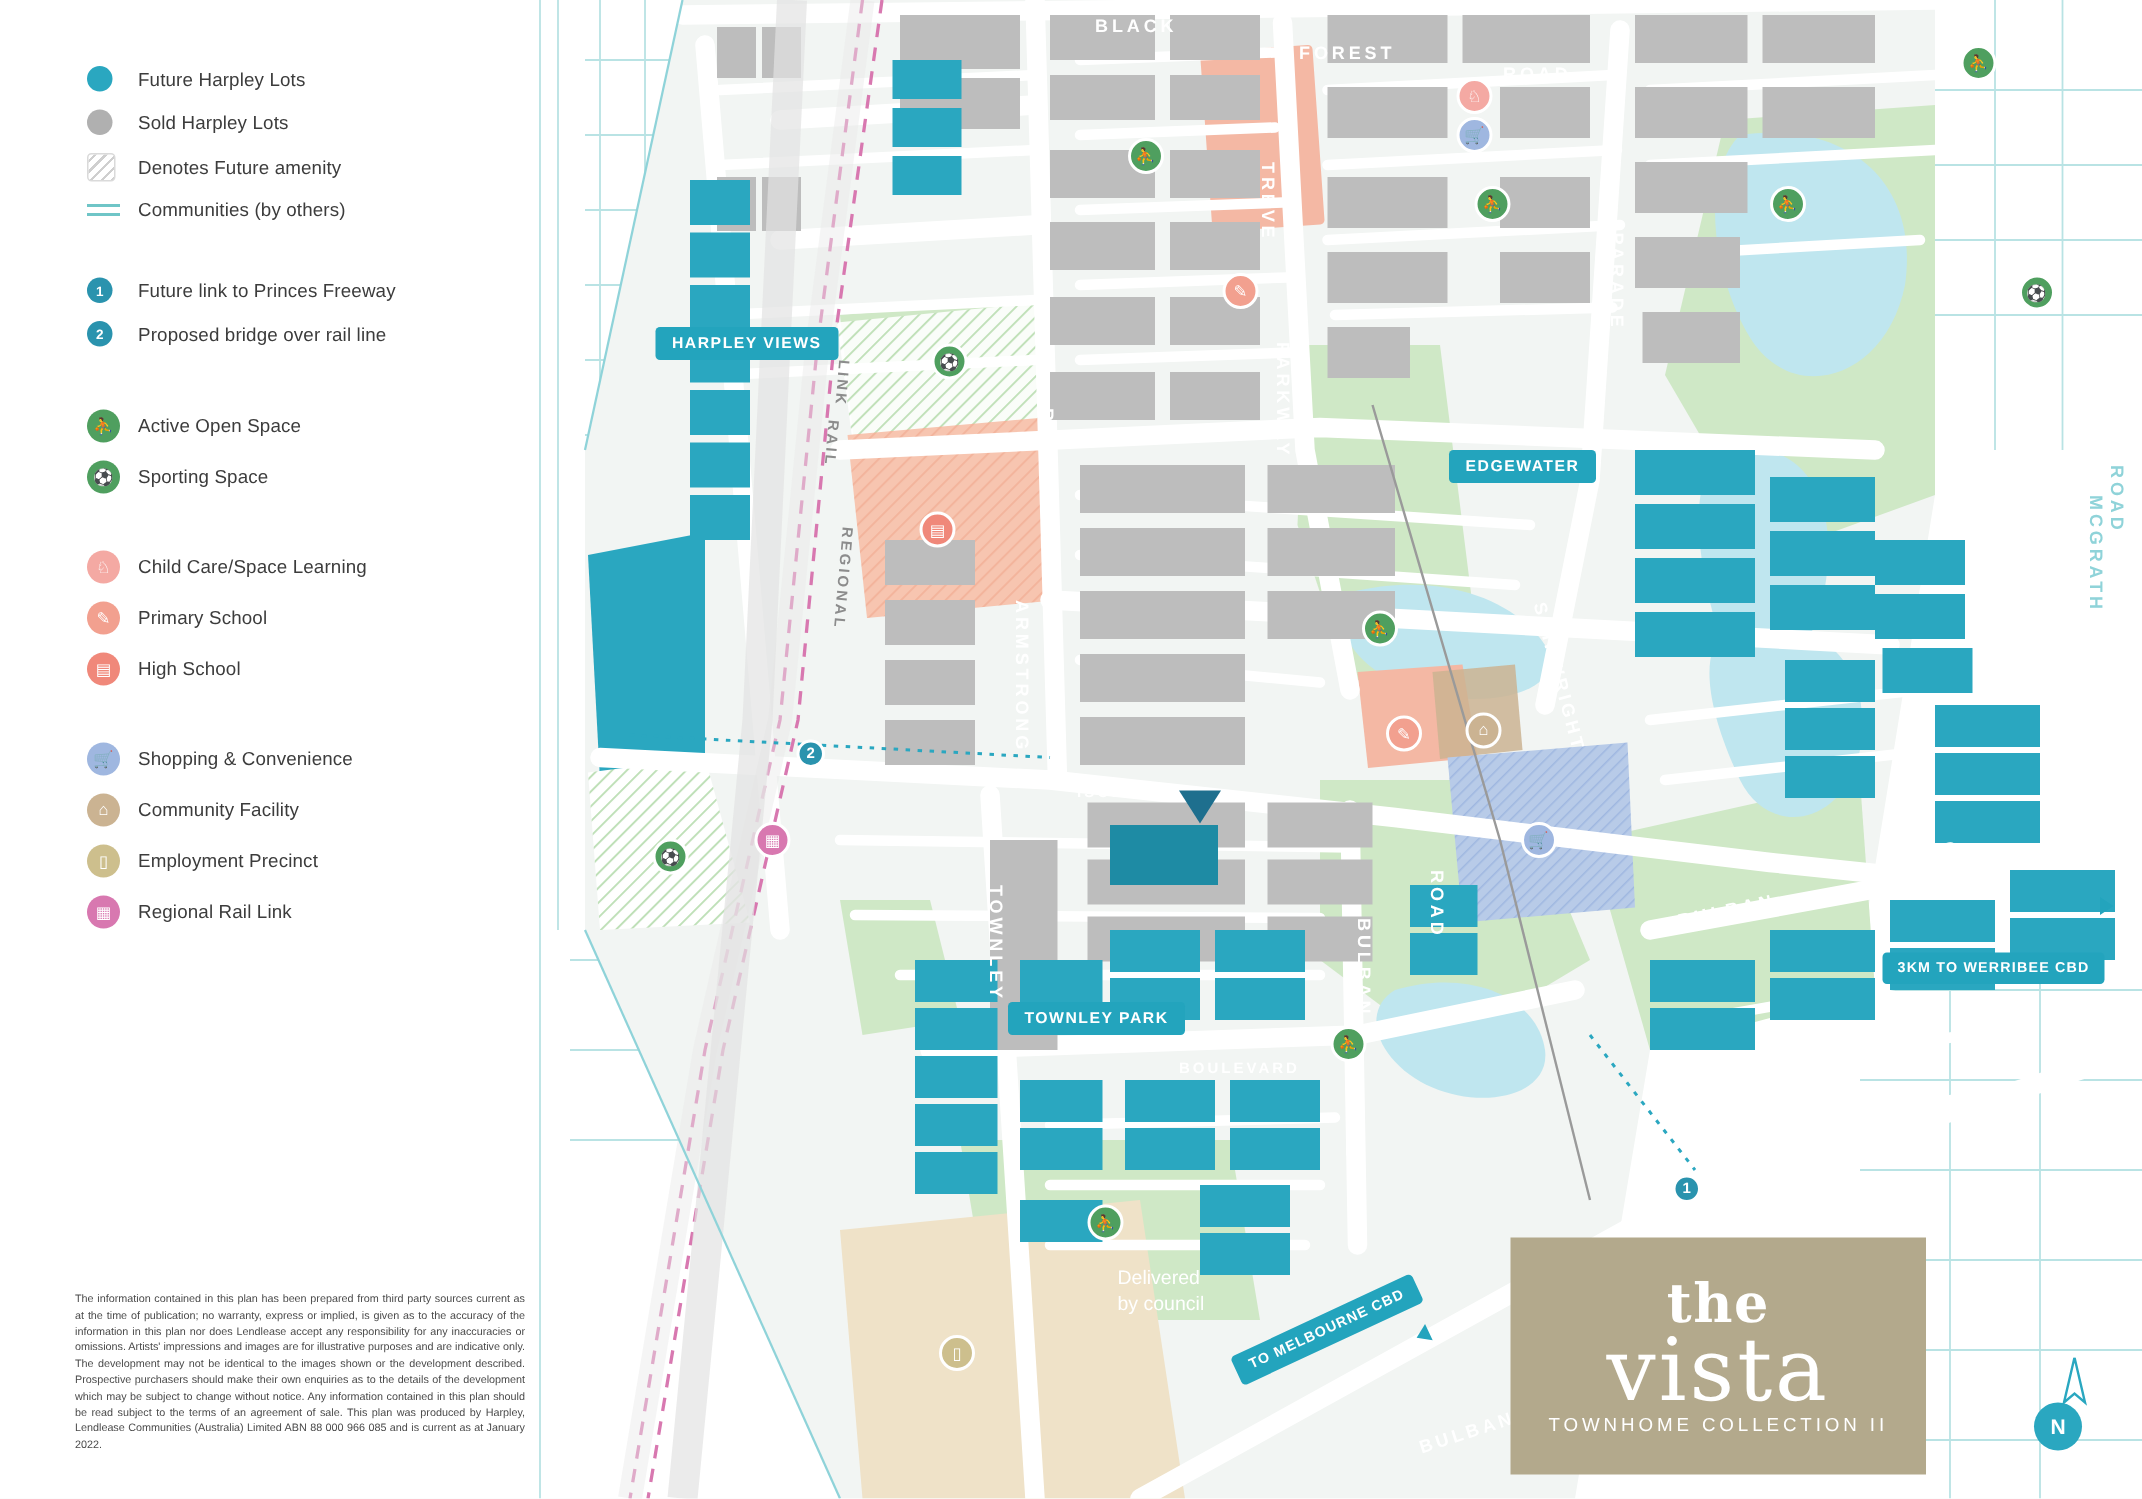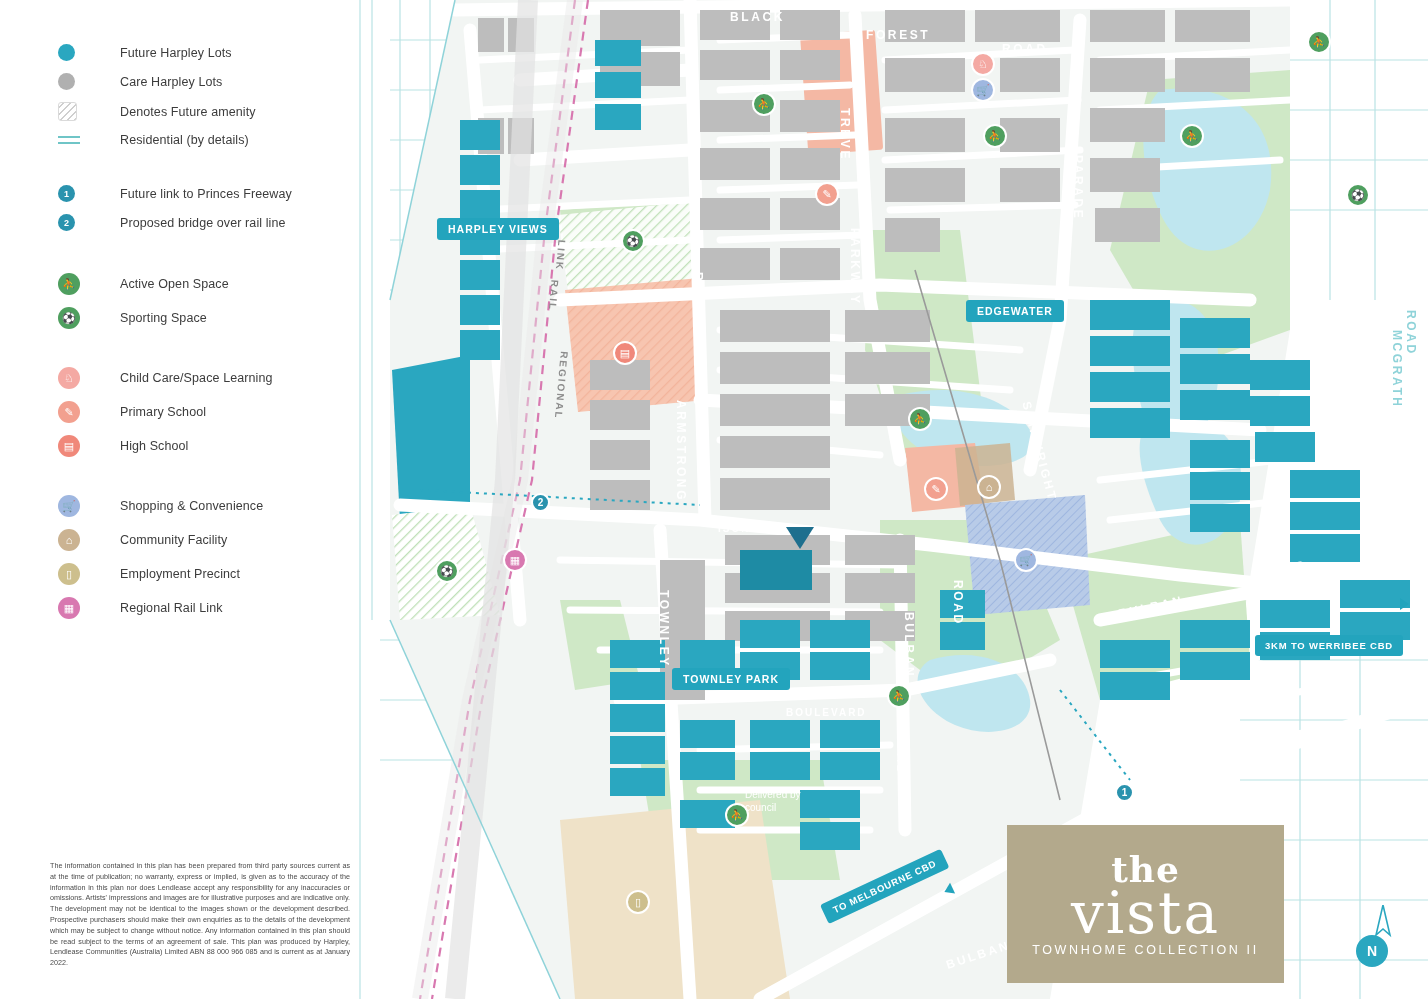--- a/index.html
+++ b/index.html
@@ -35,21 +35,21 @@
   .legend-group{ margin-bottom:10px; }
   .legend-row{
     display:flex; align-items:center;
     margin-bottom:12px;
   }
   .legend-row .swatch{
     width:34px; min-width:34px; display:flex; align-items:center; justify-content:flex-start;
     margin-left:8px;
   }
   .legend-row .lbl{
-    font-size:12.5px; color:#3c3c3c; letter-spacing:.1px;margin-left:28px;
+    font-size:12.5px; color:#3c3c3c; letter-spacing:.1px;
   }
   .dot{ width:17px; height:17px; border-radius:50%; display:block; }
   .hatch-swatch{
     width:19px;height:19px;border-radius:3px;
     background:
       repeating-linear-gradient(-45deg,#cfcfcf 0 1.5px, #ffffff 1.5px 5px);
     border:1px solid #dadada;
   }
   .line-swatch{
     width:22px;height:8px;
@@ -157,22 +157,22 @@
     position:absolute; left:1356px; top:935px; width:32px;height:32px;
     border-radius:50%; background:#2aa7c0; color:#fff; z-index:16;
     display:flex;align-items:center;justify-content:center;
     font-size:14px;font-weight:bold;
   }
   #compass-needle{
     position:absolute;left:1370px;top:905px;z-index:16;
   }
   
   #council-note{
-    position:absolute; left:745px; top:788px; z-index:14;
-    color:#ffffff; font-size:10px; line-height:1.3; width:60px;
+    position:absolute; left:745px; top:844px; z-index:14;
+    color:#ffffff; font-size:13px; line-height:1.3; width:60px;
   }
 </style>
 </head>
 <body>
 
 <div id="map-canvas">
   <svg class="map-svg" width="1428" height="999" viewBox="0 0 1428 999">
     <defs>
       <pattern id="hatchGrey" width="7" height="7" patternTransform="rotate(45)" patternUnits="userSpaceOnUse">
         <rect width="7" height="7" fill="#ffffff"></rect>
@@ -491,33 +491,33 @@
     <div class="legend-row">
       <span class="swatch">
           <span class="dot" style="background:#2aa7c0"></span>
         </span>
       <span class="lbl">Future Harpley Lots</span>
     </div>
     <div class="legend-row">
       <span class="swatch">
           <span class="dot" style="background:#b0b0b0"></span>
         </span>
-      <span class="lbl">Care Harpley Lots</span>
+      <span class="lbl">Sold Harpley Lots</span>
     </div>
     <div class="legend-row">
       <span class="swatch">
           <span class="hatch-swatch"></span>
         </span>
       <span class="lbl">Denotes Future amenity</span>
     </div>
     <div class="legend-row">
       <span class="swatch">
           <span class="line-swatch"></span>
         </span>
-      <span class="lbl">Residential (by details)</span>
+      <span class="lbl">Communities (by others)</span>
     </div>
   </div>
 
   <div class="gap-md"></div>
 
   <div class="legend-group">
     <div class="legend-row">
       <span class="swatch">
           <span class="numdot">1</span>
         </span>

